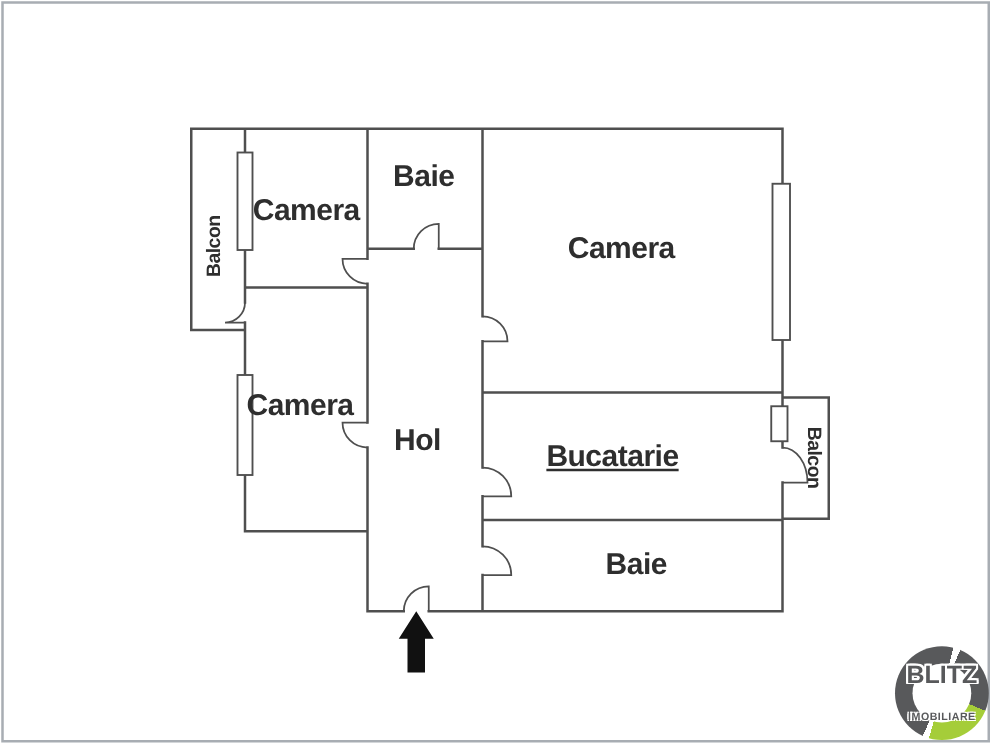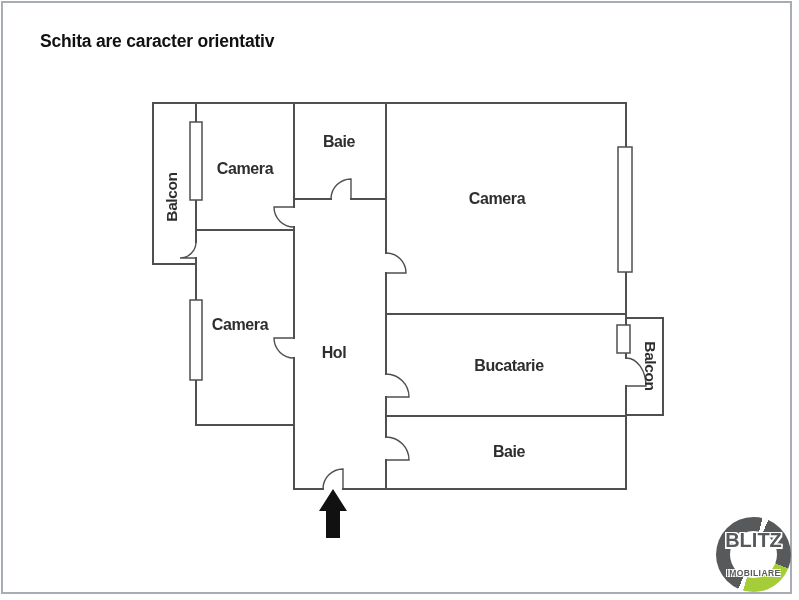--- a/index.html
+++ b/index.html
@@ -4,21 +4,21 @@
 <style>
   html,body{margin:0;padding:0;background:#fff;}
   .page{position:relative;width:799px;height:600px;background:#ffffff;overflow:hidden;
         font-family:"Liberation Sans", sans-serif;}
   .frame{position:absolute;left:1px;top:1px;width:791px;height:593px;
          border:2px solid #a8adb3;box-sizing:border-box;pointer-events:none;}
   .plan-svg{position:absolute;left:0;top:0;}
   .title{position:absolute;left:40px;top:31px;font-size:17.5px;font-weight:bold;
          color:#111;letter-spacing:-0.2px;}
   .room-label{position:absolute;transform:translate(-50%,-50%);white-space:nowrap;
-         font-size:16px;font-weight:600;color:#2e2e2e;letter-spacing:-0.4px;}
+         font-size:24px;font-weight:600;color:#2e2e2e;letter-spacing:-0.4px;}
   .room-label.small{font-size:15.5px;}
   .rot-ccw{transform:translate(-50%,-50%) rotate(-90deg);}
   .rot-cw{transform:translate(-50%,-50%) rotate(90deg);}
   .logo{position:absolute;left:716px;top:517px;width:75px;height:75px;text-align:right;}
   .logo-ring{position:absolute;left:0;top:0;width:75px;height:75px;border-radius:50%;
       background:conic-gradient(#58595b 0deg 14deg,#ffffff 14deg 23deg,#58595b 23deg 112deg,
                  #a5cd39 112deg 196deg,#ffffff 196deg 204deg,#58595b 204deg 360deg);}
   .logo-hole{position:absolute;left:14px;top:14px;width:47px;height:47px;
       background:#ffffff;border-radius:50%;}
   .logo-text{position:absolute;left:0;top:0;width:75px;height:75px;display:flex;
@@ -29,21 +29,20 @@
   .logo-tagline{font-size:8.5px;line-height:9px;font-weight:bold;color:#58595b;letter-spacing:0.4px;
       text-shadow:-1px -1px 0 #fff,1px -1px 0 #fff,-1px 1px 0 #fff,1px 1px 0 #fff;margin-top:20px;}
 </style>
 </head>
 <body>
 
 <div class="page">
 
   <div class="frame"></div>
 
-  <div class="title">Schita are caracter orientativ</div>
 
   <svg class="plan-svg" width="799" height="600" viewBox="0 0 799 600">
 
     <path d="M153 103 H626 M153 103 V264 M153 264 H196
              M196 103 V242 M196 258 V425
              M294 103 V207 M294 227 V338 M294 358 V489
              M386 103 V253 M386 273 V374 M386 397 V437 M386 460 V489
              M626 103 V358 M626 386 V489
              M294 199 H331 M351 199 H386
              M196 230 H294
@@ -70,21 +69,21 @@
 
     <path d="M333 489 L319 511 L326 511 L326 538 L340 538 L340 511 L347 511 Z" fill="#111111" stroke="none"></path>
   </svg>
 
   <div class="room-label small rot-ccw" style="left:172px;top:197px;">Balcon</div>
   <div class="room-label" style="left:245px;top:169px;">Camera</div>
   <div class="room-label" style="left:339px;top:142px;">Baie</div>
   <div class="room-label" style="left:497px;top:199px;">Camera</div>
   <div class="room-label" style="left:240px;top:325px;">Camera</div>
   <div class="room-label" style="left:334px;top:353px;">Hol</div>
-  <div class="room-label" style="left:509px;top:366px;">Bucatarie</div>
+  <div class="room-label" style="left:490px;top:366px;text-decoration:underline;">Bucatarie</div>
   <div class="room-label small rot-cw" style="left:650px;top:366px;">Balcon</div>
   <div class="room-label" style="left:509px;top:452px;">Baie</div>
 
   <div class="logo">
     <div class="logo-ring"></div>
     <div class="logo-hole"></div>
     <div class="logo-text">
       <div class="logo-name">BLITZ</div>
       <div class="logo-tagline">IMOBILIARE</div>
     </div>

